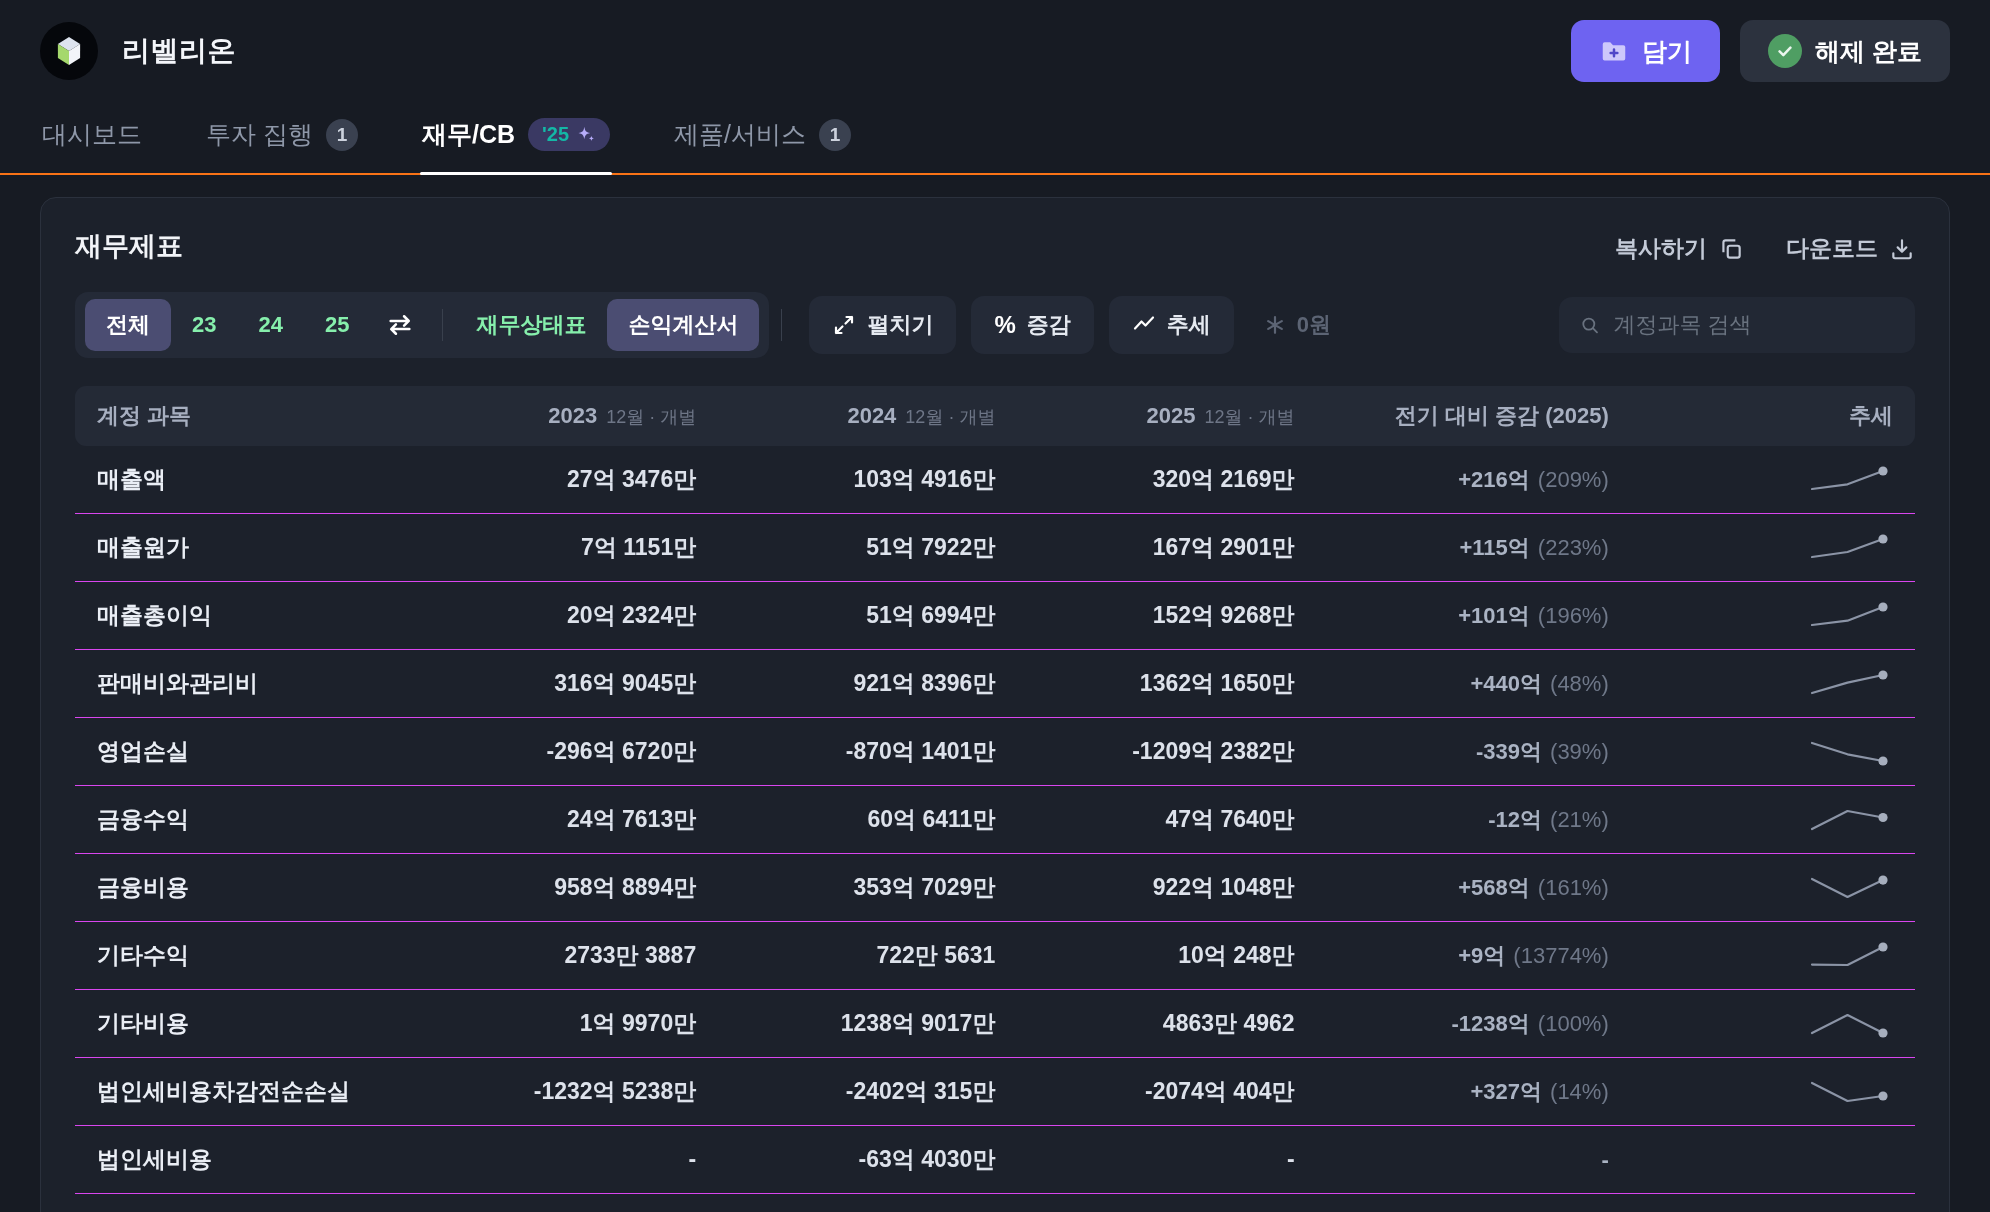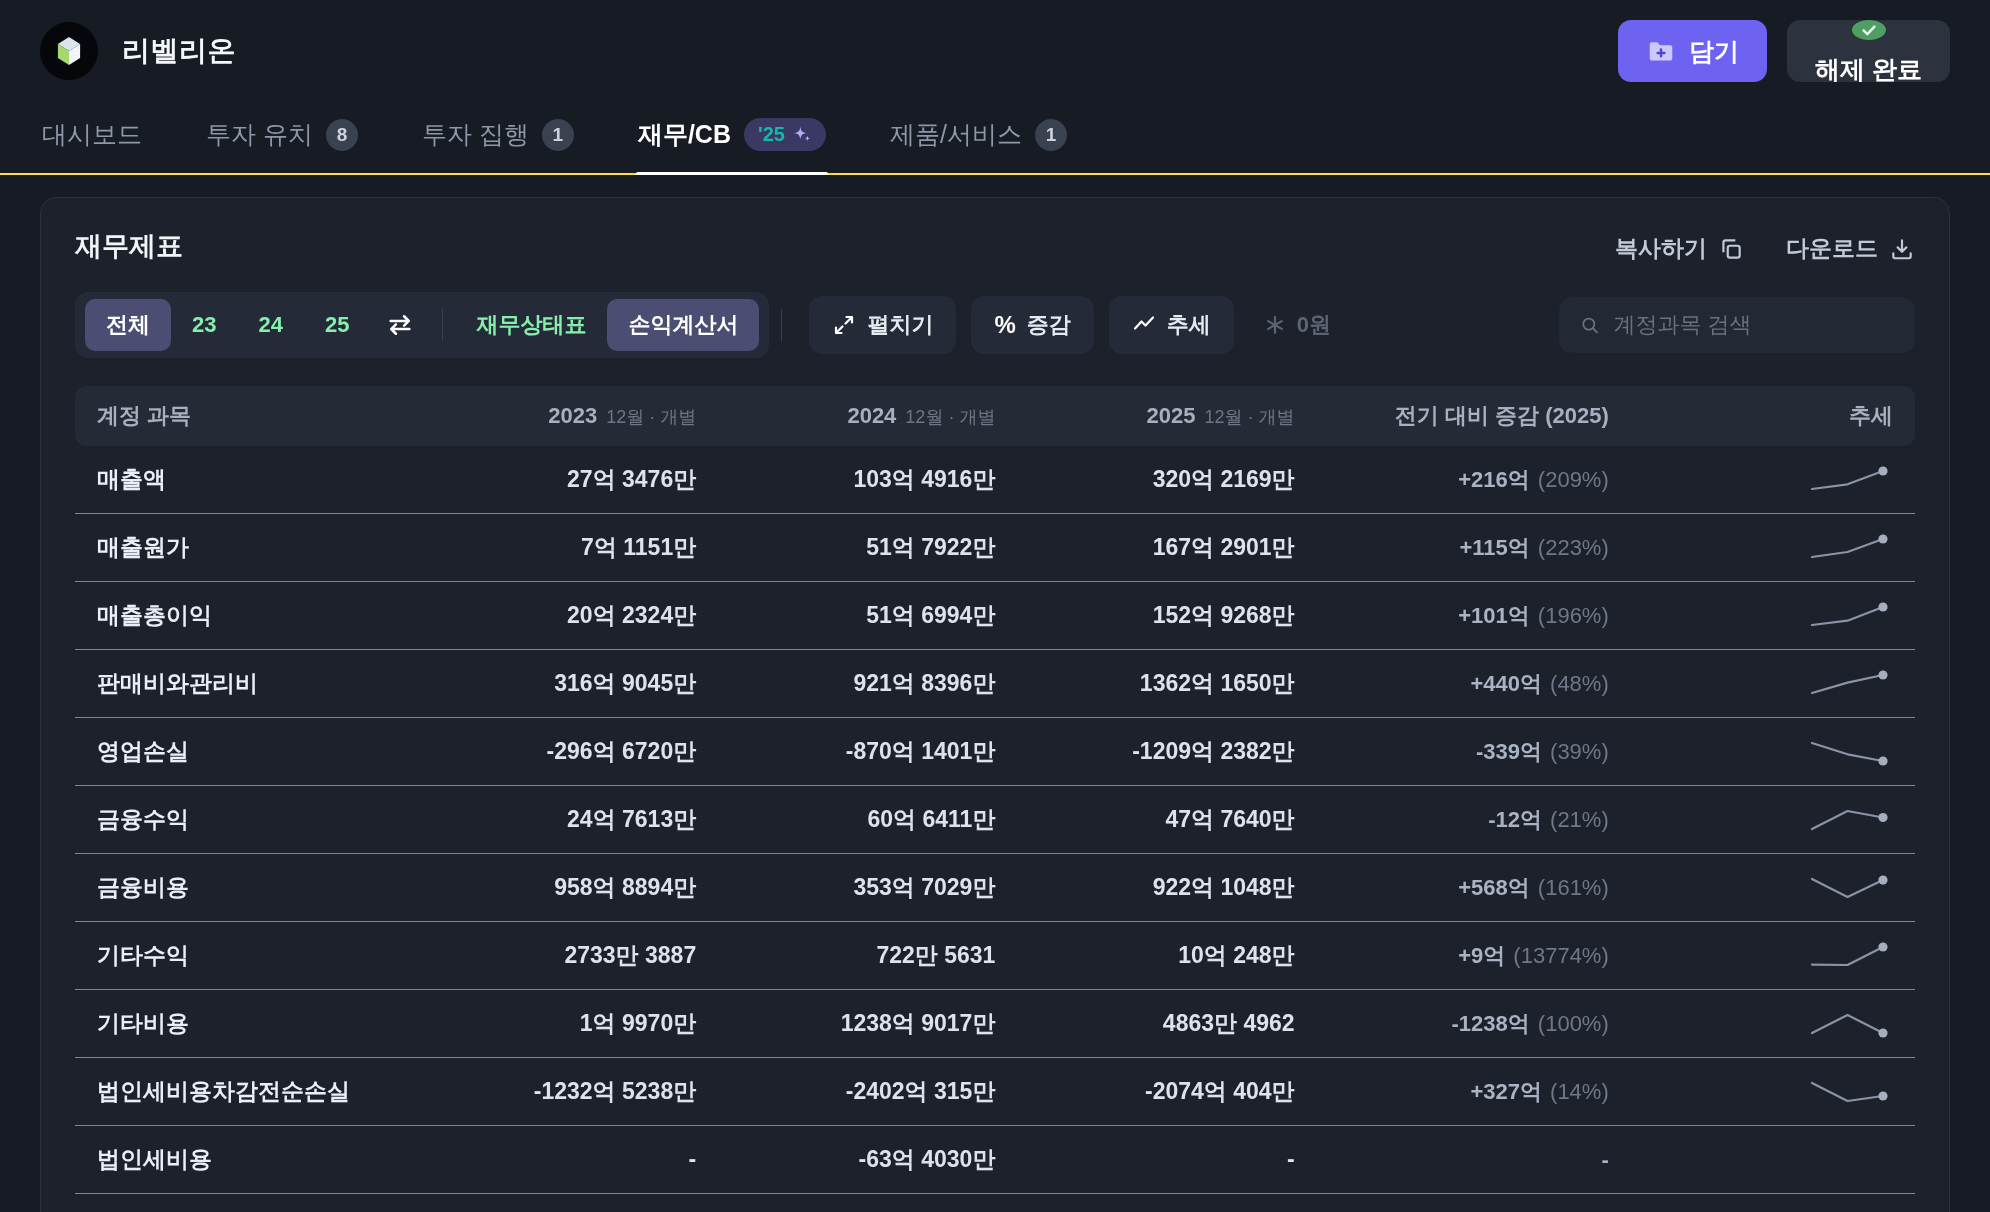--- a/index.html
+++ b/index.html
@@ -11,25 +11,25 @@
   
   .topbar { display:flex; align-items:center; padding:20px 40px 8px 40px; }
   .logo { width:58px; height:58px; border-radius:50%; background:#05070b;
           display:flex; align-items:center; justify-content:center; flex:0 0 auto; }
   .app-title { font-size:28px; font-weight:bold; margin-left:24px; letter-spacing:0.5px; color:#f4f6fa; }
   .topbar-actions { margin-left:auto; display:flex; gap:20px; }
   .btn { display:flex; align-items:center; gap:13px; height:62px; padding:0 28px;
          border:none; border-radius:13px; font-size:25px; font-weight:bold; cursor:pointer;
          font-family:inherit; color:#ffffff; }
   .btn-add  { background:#6e63f1; }
-  .btn-done { background:#2c323e;flex-direction:column; }
+  .btn-done { background:#2c323e; }
   .chk { width:34px; height:34px; border-radius:50%; background:#4f9e63;
          display:flex; align-items:center; justify-content:center; }
   
-  .tabs { display:flex; gap:60px; padding:0 40px; border-bottom:2px solid #fde047; margin-top:16px; }
+  .tabs { display:flex; gap:60px; padding:0 40px; border-bottom:2px solid #f97316; margin-top:16px; }
   .tab { display:flex; align-items:center; gap:13px; padding:12px 2px 22px 2px;
          font-size:25px; color:#8e97a8; position:relative; cursor:pointer; white-space:nowrap; }
   .tab.active { color:#ffffff; font-weight:bold; }
   .tab.active::after { content:""; position:absolute; left:0; right:0; bottom:-2px;
                        height:3px; background:#ffffff; border-radius:2px; }
   .tab-badge { min-width:32px; height:32px; padding:0 8px; border-radius:16px; background:#3a4150;
                color:#ccd2dd; font-size:19px; font-weight:bold;
                display:flex; align-items:center; justify-content:center; }
   .year-badge { background:#3a3963; color:#14b8a6; border-radius:17px; padding:5px 14px;
                 font-size:20px; font-weight:bold; display:flex; align-items:center; gap:7px; }
@@ -104,24 +104,20 @@
       <span>해제 완료</span>
     </button>
   </div>
 </header>
 
 <nav class="tabs" id="tabs">
     <div class="tab">
       <span>대시보드</span>
     </div>
     <div class="tab">
-      <span>투자 유치</span>
-      <span class="tab-badge">8</span>
-    </div>
-    <div class="tab">
       <span>투자 집행</span>
       <span class="tab-badge">1</span>
     </div>
     <div class="tab active">
       <span>재무/CB</span>
       <span class="year-badge">
         <span>'25</span>
         <svg width="20" height="20" viewBox="0 0 24 24" fill="#b6acf9">
           <path d="M10 2 C10.9 7.2 11.8 8.4 17 9.6 C11.8 10.8 10.9 12 10 17.2 C9.1 12 8.2 10.8 3 9.6 C8.2 8.4 9.1 7.2 10 2 Z"></path>
           <path d="M18.5 13 C18.9 15.1 19.3 15.6 21.5 16.1 C19.3 16.6 18.9 17.1 18.5 19.2 C18.1 17.1 17.7 16.6 15.5 16.1 C17.7 15.6 18.1 15.1 18.5 13 Z"></path>

